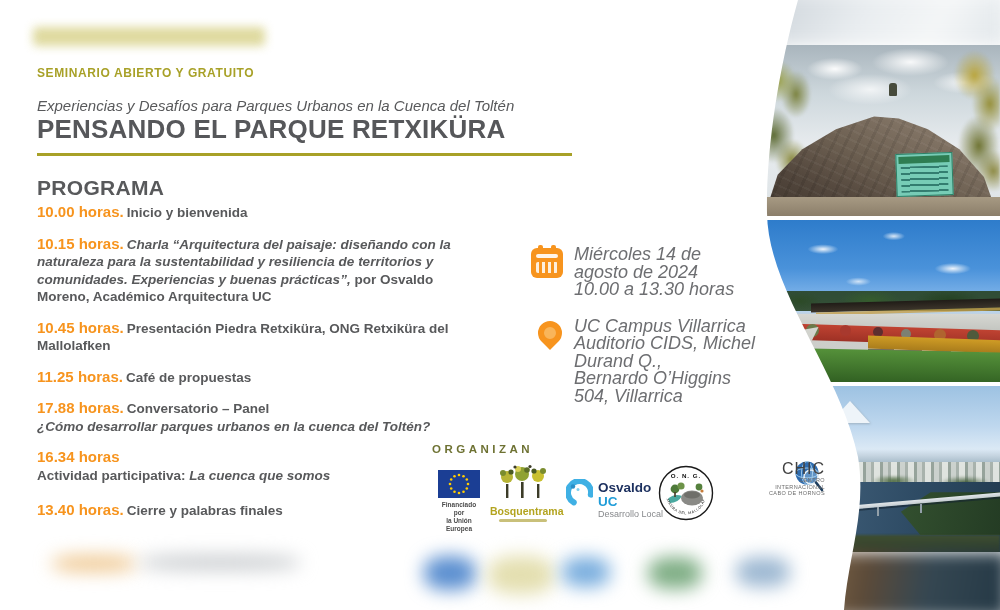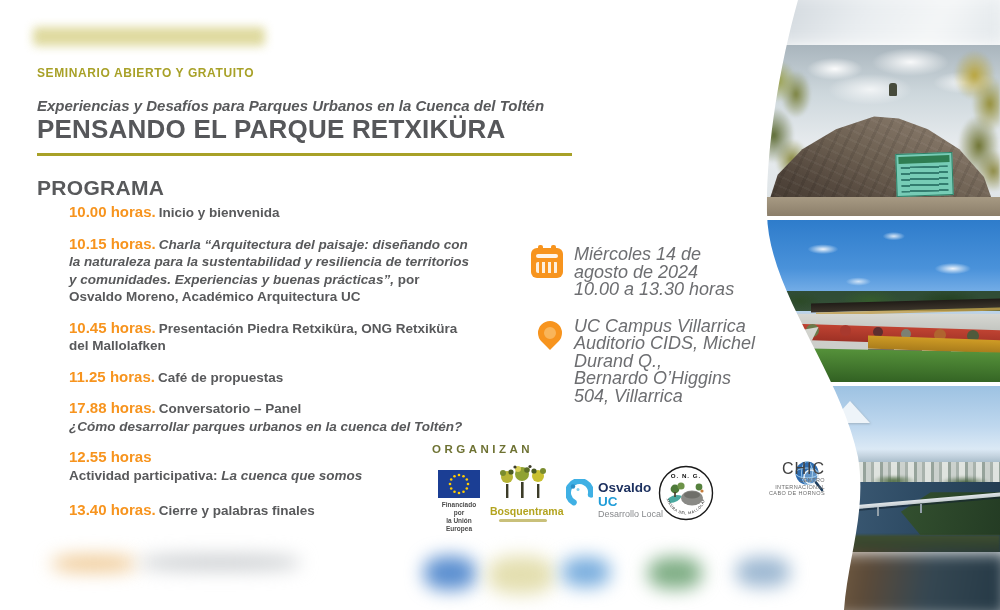--- a/index.html
+++ b/index.html
@@ -97,26 +97,26 @@
   .sm2{left:140px;top:555px;width:160px;height:15px;background:#c9cccf;}
   .sm3{left:424px;top:556px;width:52px;height:34px;background:#5b8fd0;}
   .sm4{left:488px;top:556px;width:66px;height:38px;background:#e4dfb0;}
   .sm5{left:562px;top:557px;width:48px;height:30px;background:#7aaede;}
   .sm6{left:648px;top:557px;width:54px;height:32px;background:#7fae85;}
   .sm7{left:736px;top:557px;width:54px;height:30px;background:#9db8d2;}
 
   
   .content{position:absolute;inset:0;z-index:3;}
   .eyebrow{position:absolute;left:37px;top:66px;font-size:12px;font-weight:bold;letter-spacing:.6px;color:#A8A128;}
-  .subtitle{position:absolute;left:37px;top:97px;width:545px;font-size:15px;font-weight:bold;font-style:italic;color:#58595B;}
+  .subtitle{position:absolute;left:37px;top:97px;width:545px;font-size:15px;font-weight:normal;font-style:italic;color:#58595B;}
   .title{position:absolute;left:37px;top:114px;width:560px;font-size:26px;font-weight:bold;letter-spacing:.2px;color:#56575A;}
   .rule{position:absolute;left:37px;top:153px;width:535px;height:3px;background:#A8A128;}
   .prog-head{position:absolute;left:37px;top:176px;font-size:21px;font-weight:bold;letter-spacing:.3px;color:#58595B;}
   .prog-list{position:absolute;left:37px;top:203px;width:434px;}
-  .pi{font-size:13.5px;line-height:17.5px;font-weight:bold;color:#58595B;margin-bottom:13px;margin-left:32px;}
+  .pi{font-size:13.5px;line-height:17.5px;font-weight:bold;color:#58595B;margin-bottom:13px;}
   .pi .t{color:#F7941E;font-size:15px;margin-right:3px;}
   .pi .it{font-style:italic;}
   .pi.last{margin-top:17px;}
 
   .info{position:absolute;left:530px;top:246px;width:240px;}
   .info-row{position:relative;margin-bottom:19px;min-height:52px;}
   .info-text{margin-left:44px;font-size:18px;line-height:17.5px;font-style:italic;color:#6D6E71;}
   .cal{position:absolute;left:1px;top:2px;width:32px;height:30px;background:#F7941E;border-radius:6px;}
   .cal .tab{position:absolute;top:-3px;width:5px;height:7px;border-radius:2px;background:#F7941E;}
   .cal .slot{position:absolute;left:5px;right:5px;top:6px;height:4px;border-radius:2px;background:#fff;opacity:.9;}
@@ -229,21 +229,21 @@
         <span class="t">10.45 horas.</span><span>Presentación Piedra Retxiküra, ONG Retxiküra del Mallolafken</span>
       </div>
       <div class="pi">
         <span class="t">11.25 horas.</span><span>Café de propuestas</span>
       </div>
       <div class="pi">
         <div><span class="t">17.88 horas.</span><span>Conversatorio – Panel</span></div>
         <div><span class="it">¿Cómo desarrollar parques urbanos en la cuenca del Toltén?</span></div>
       </div>
       <div class="pi">
-        <div><span class="t">12.55 horas</span></div>
+        <div><span class="t">16.34 horas</span></div>
         <div><span>Actividad participativa: </span><span class="it">La cuenca que somos</span></div>
       </div>
       <div class="pi last">
         <span class="t">13.40 horas.</span><span>Cierre y palabras finales</span>
       </div>
     </div>
 
     <div class="info">
       <div class="info-row">
         <div class="cal">

